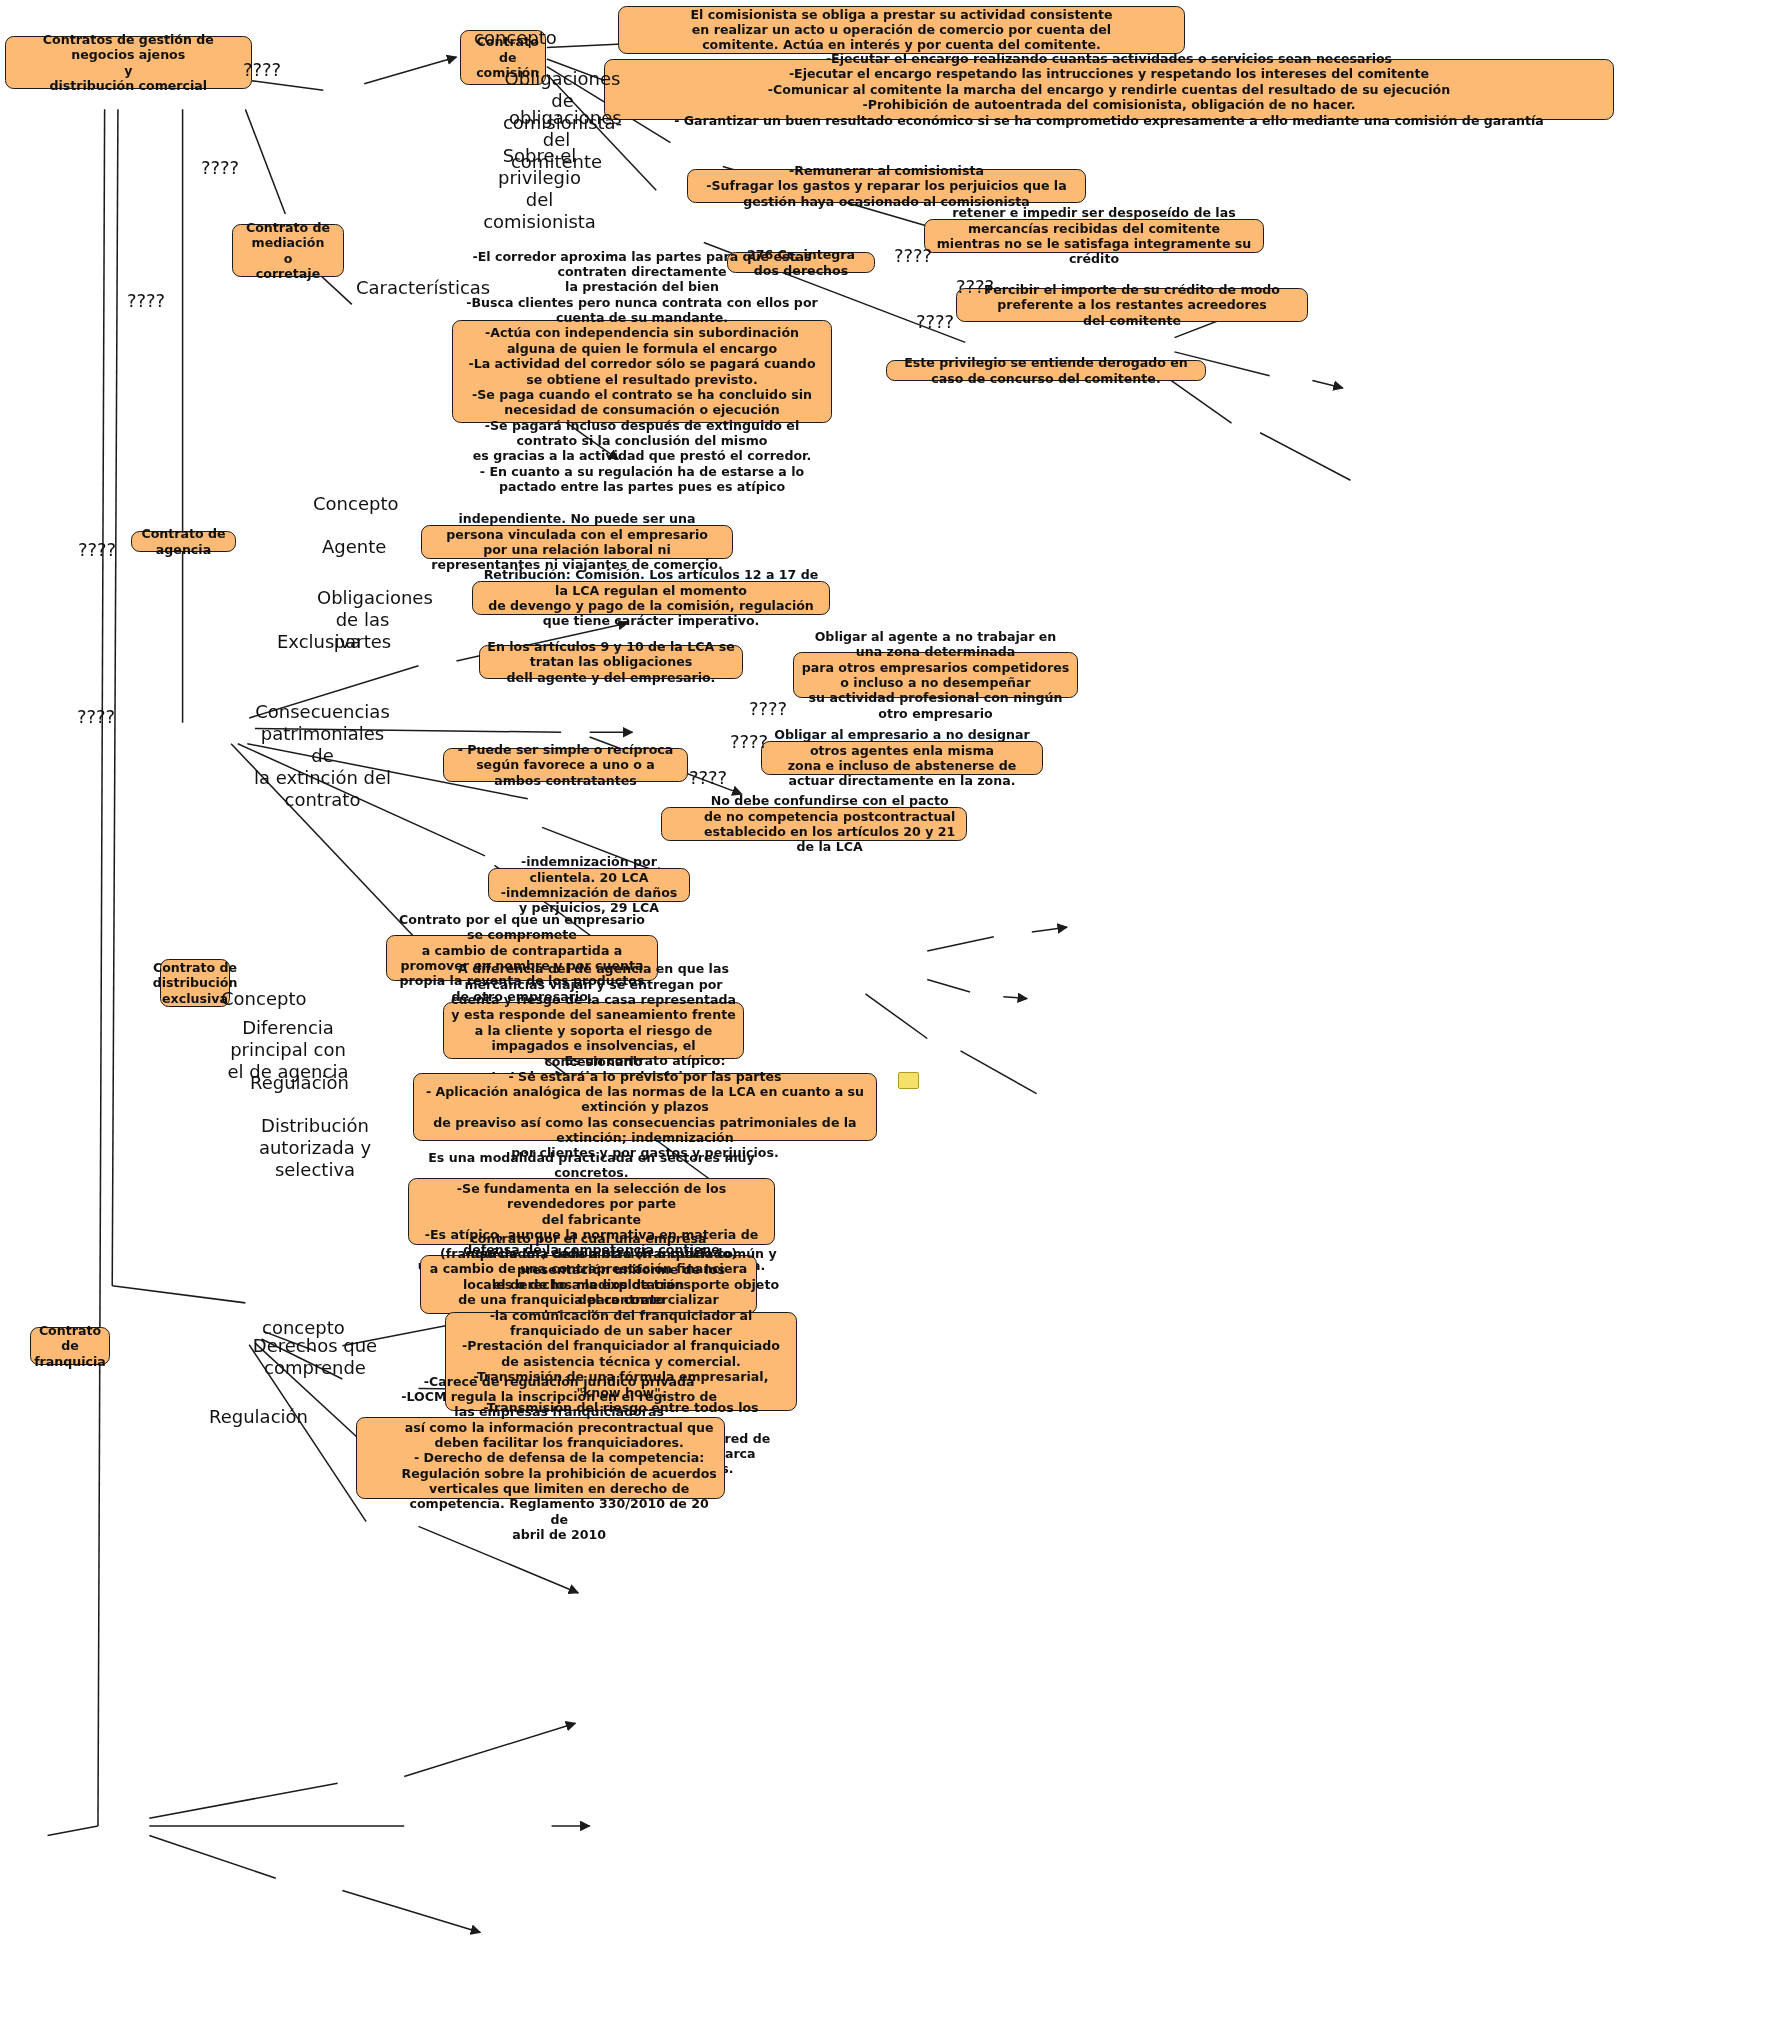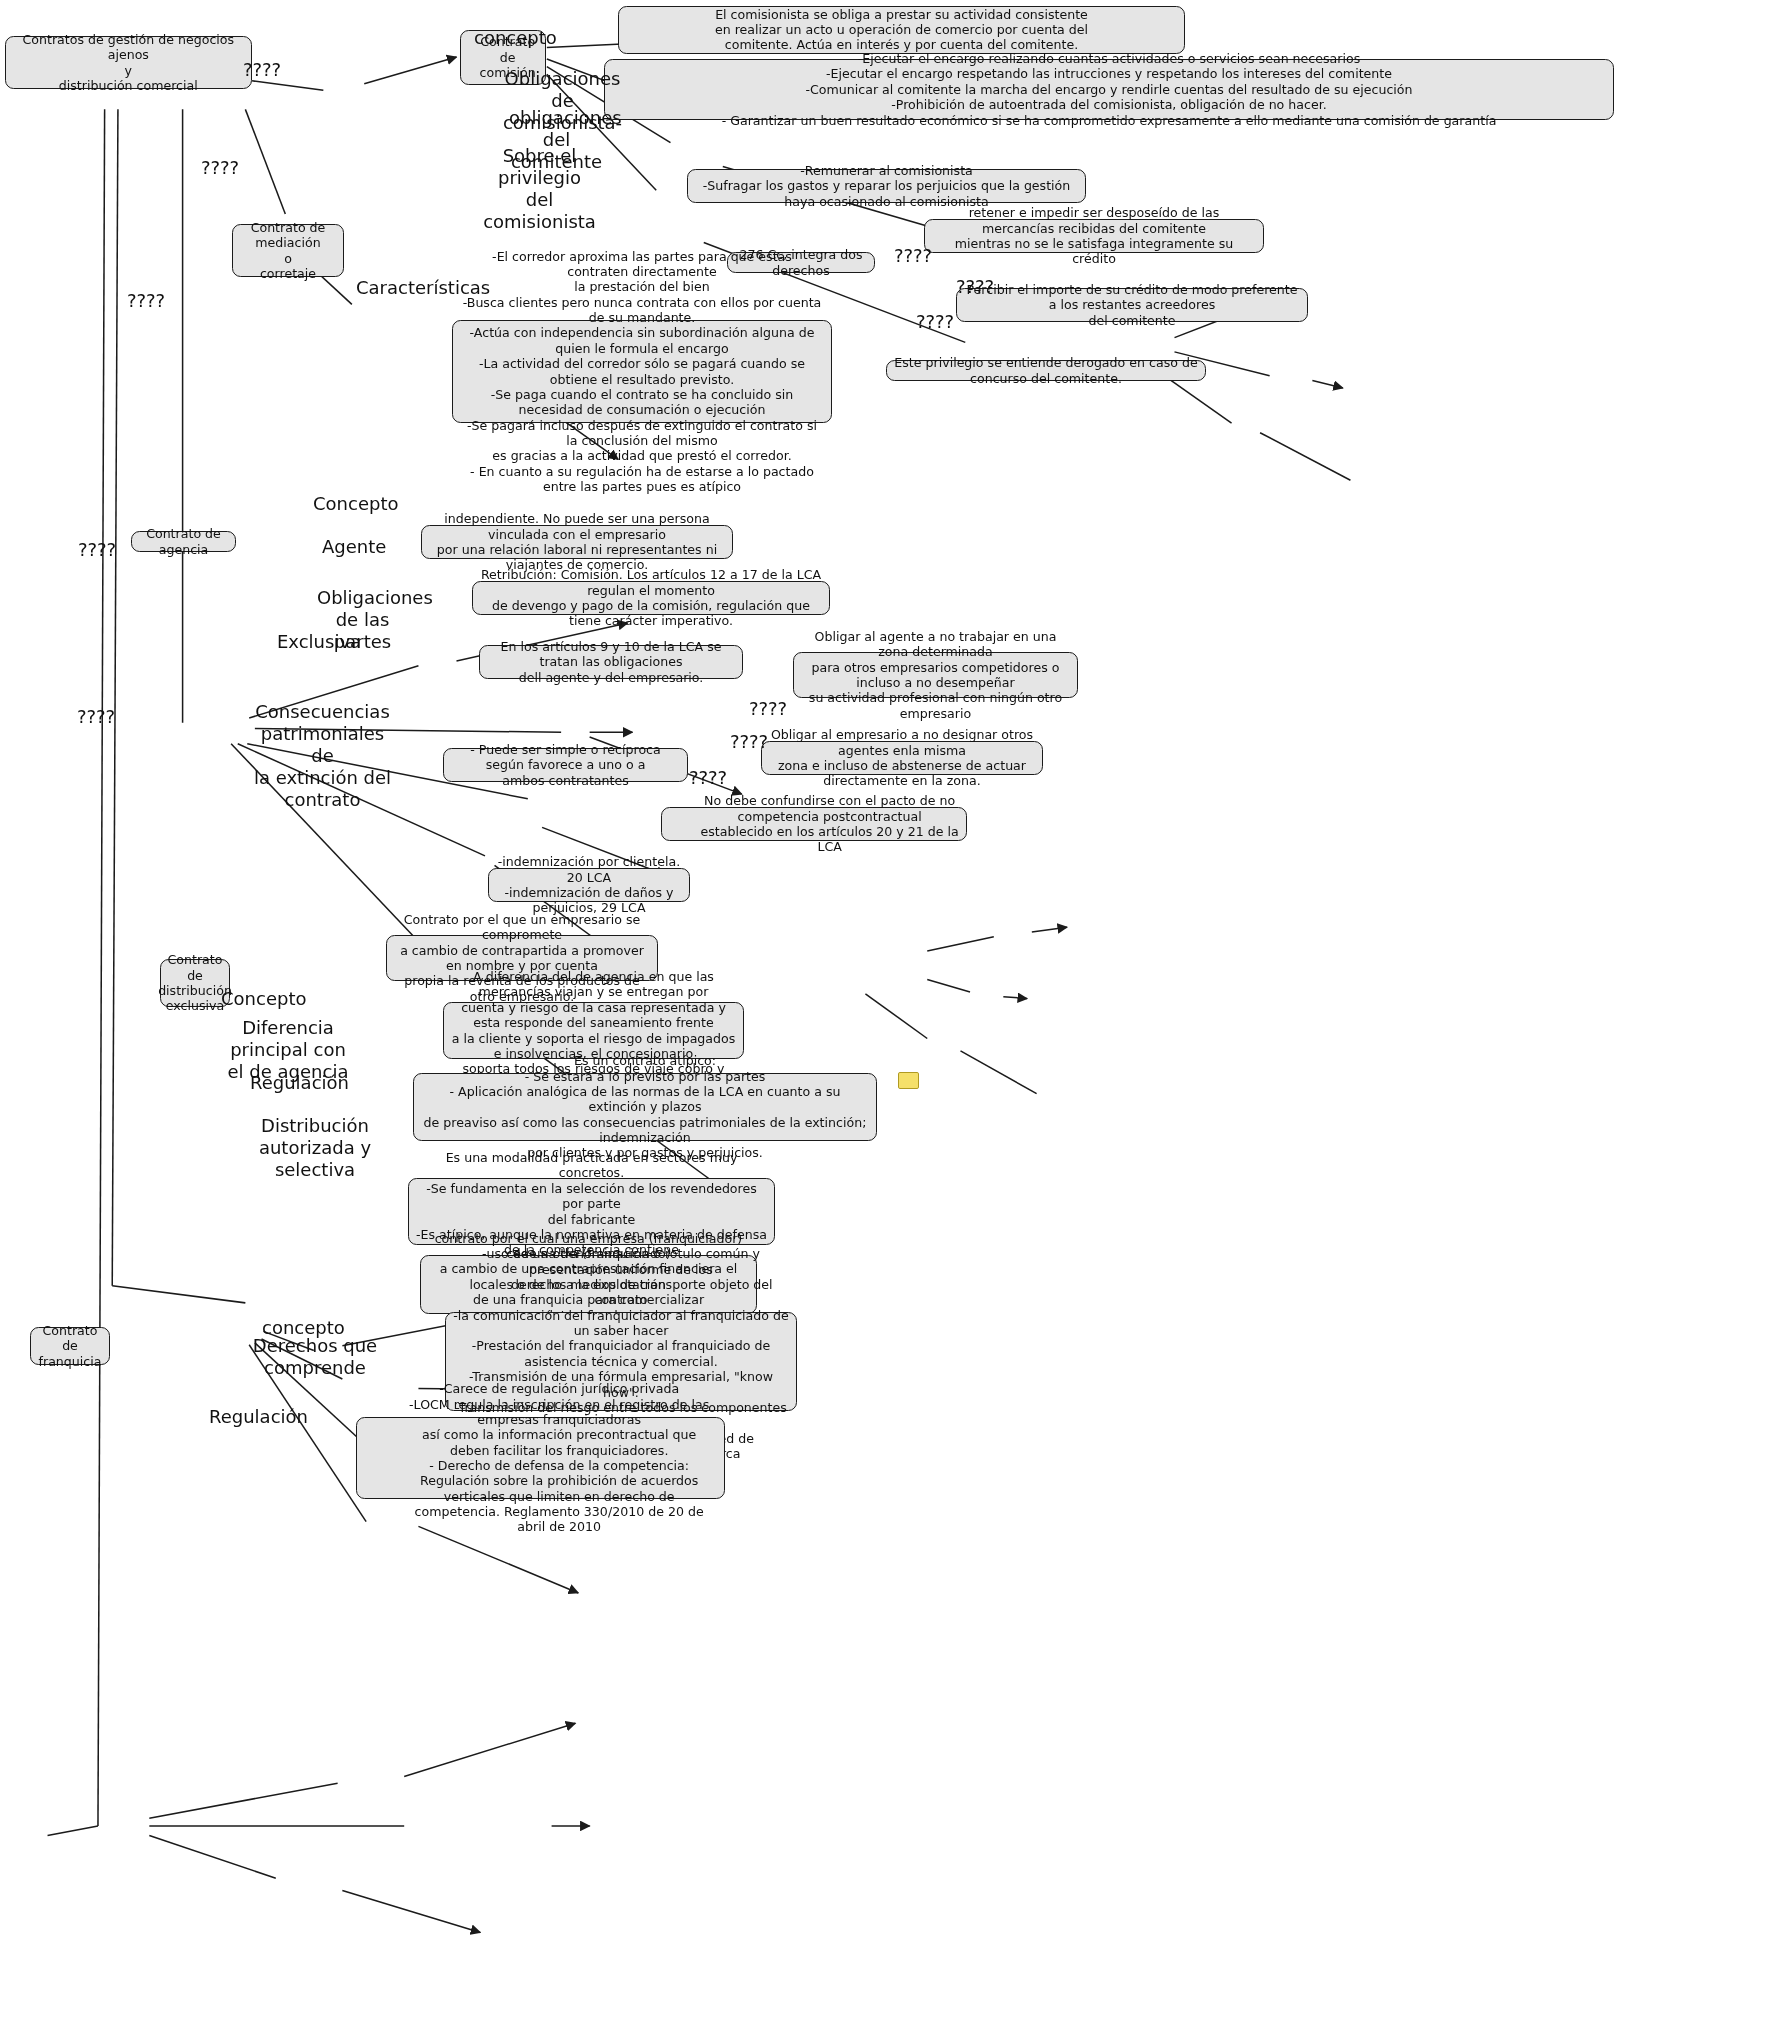--- a/index.html
+++ b/index.html
@@ -21,32 +21,33 @@
     position: absolute;
     left: 0;
     top: 0;
     width: 1786px;
     height: 2038px;
     pointer-events: none;
   }
   .node {
     position: absolute;
     box-sizing: border-box;
-    background: #e5e5e5;
+    background: #fdba74;
     border: 1.3px solid #1b1b1b;
     border-radius: 8.6px;
     display: flex;
     align-items: center;
     justify-content: center;
     text-align: center;
     color: #111111;
     line-height: 1.22;
     padding: 3.8px 6.7px;
     white-space: pre-line;
     font-size: 12.6px;
+    font-weight: bold;
   }
   .link-label {
     position: absolute;
     color: #111111;
     font-size: 18px;
     text-align: center;
     line-height: 1.22;
     white-space: pre-line;
     background: transparent;
   }

